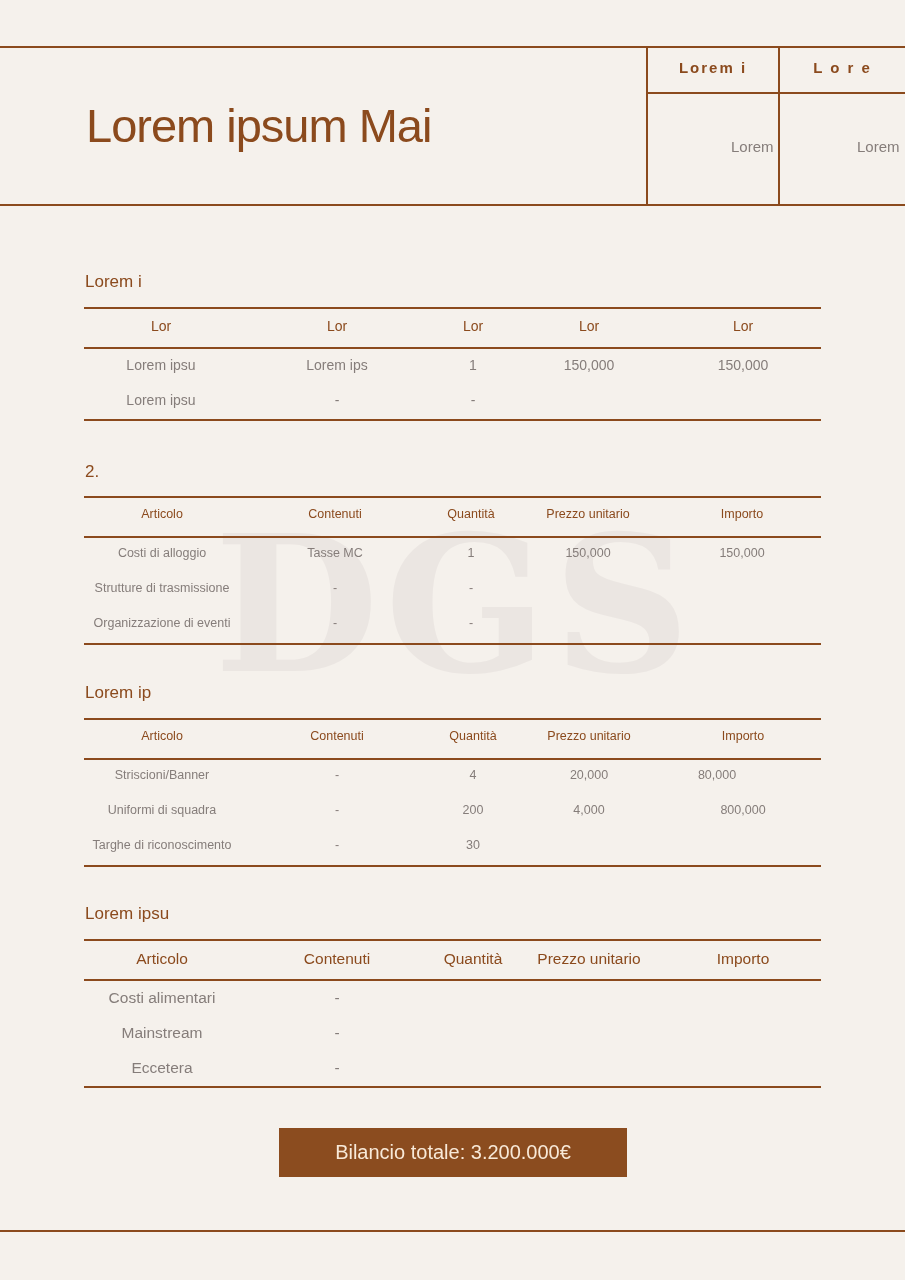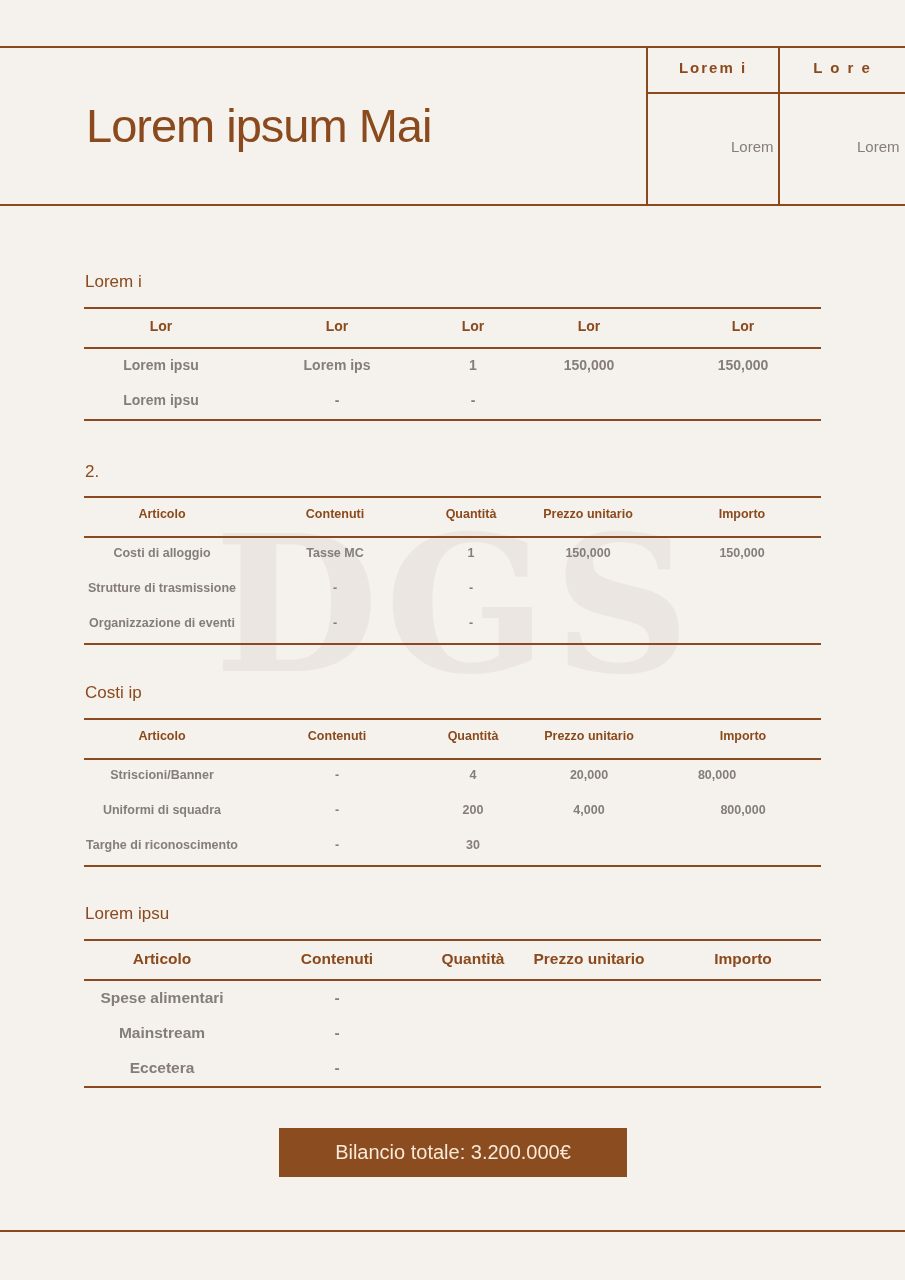--- a/index.html
+++ b/index.html
@@ -36,21 +36,21 @@
     font-family: "DejaVu Serif", serif; font-weight: bold;
   }
   .wm-big { font-size: 190px; line-height: 190px; letter-spacing: 6px; }
   .wm-small { font-size: 66px; line-height: 66px; letter-spacing: 10px; margin-top: -4px; }
 
   
   .section-title {
     position: absolute; left: 85px; font-size: 17px; color: #8b4a1d;
     font-family: "Liberation Sans", sans-serif;
   }
-  .tbl { position: absolute; left: 84px; width: 737px; font-weight: bold; }
+  .tbl { position: absolute; left: 84px; width: 737px; }
   .tbl .top, .tbl .mid, .tbl .bot { height: 2px; background: #8b4a1d; width: 100%; }
   .row { position: relative; height: 35px; }
   .row .c {
     position: absolute; top: 0; transform: translateX(-50%);
     white-space: nowrap; text-align: center;
   }
   .hdr { height: 38px; }
   .hdr .c { color: #8b4a1d; top: 9px; font-family: "Liberation Sans", sans-serif; }
   .body-row .c { color: #857d7a; top: 8px; font-family: "Liberation Sans", sans-serif; }
 
@@ -141,21 +141,21 @@
   <div class="row body-row">
     <span class="c" style="left:78px">Organizzazione di eventi</span>
     <span class="c" style="left:251px">-</span>
     <span class="c" style="left:387px">-</span>
     <span class="c" style="left:504px"></span>
     <span class="c" style="left:658px"></span>
   </div>
   <div class="bot"></div>
 </div>
 
-<div class="section-title" style="top:683px;">Costi ip</div>
+<div class="section-title" style="top:683px;">Lorem ip</div>
 <div class="tbl t3" style="top:718px;">
   <div class="top"></div>
   <div class="row hdr">
     <span class="c" style="left:78px">Articolo</span>
     <span class="c" style="left:253px">Contenuti</span>
     <span class="c" style="left:389px">Quantità</span>
     <span class="c" style="left:505px">Prezzo unitario</span>
     <span class="c" style="left:659px">Importo</span>
   </div>
   <div class="mid"></div>
@@ -188,21 +188,21 @@
   <div class="top"></div>
   <div class="row hdr">
     <span class="c" style="left:78px">Articolo</span>
     <span class="c" style="left:253px">Contenuti</span>
     <span class="c" style="left:389px">Quantità</span>
     <span class="c" style="left:505px">Prezzo unitario</span>
     <span class="c" style="left:659px">Importo</span>
   </div>
   <div class="mid"></div>
   <div class="row body-row">
-    <span class="c" style="left:78px">Spese alimentari</span>
+    <span class="c" style="left:78px">Costi alimentari</span>
     <span class="c" style="left:253px">-</span>
     <span class="c" style="left:389px"></span>
     <span class="c" style="left:505px"></span>
     <span class="c" style="left:659px"></span>
   </div>
   <div class="row body-row">
     <span class="c" style="left:78px">Mainstream</span>
     <span class="c" style="left:253px">-</span>
     <span class="c" style="left:389px"></span>
     <span class="c" style="left:505px"></span>

